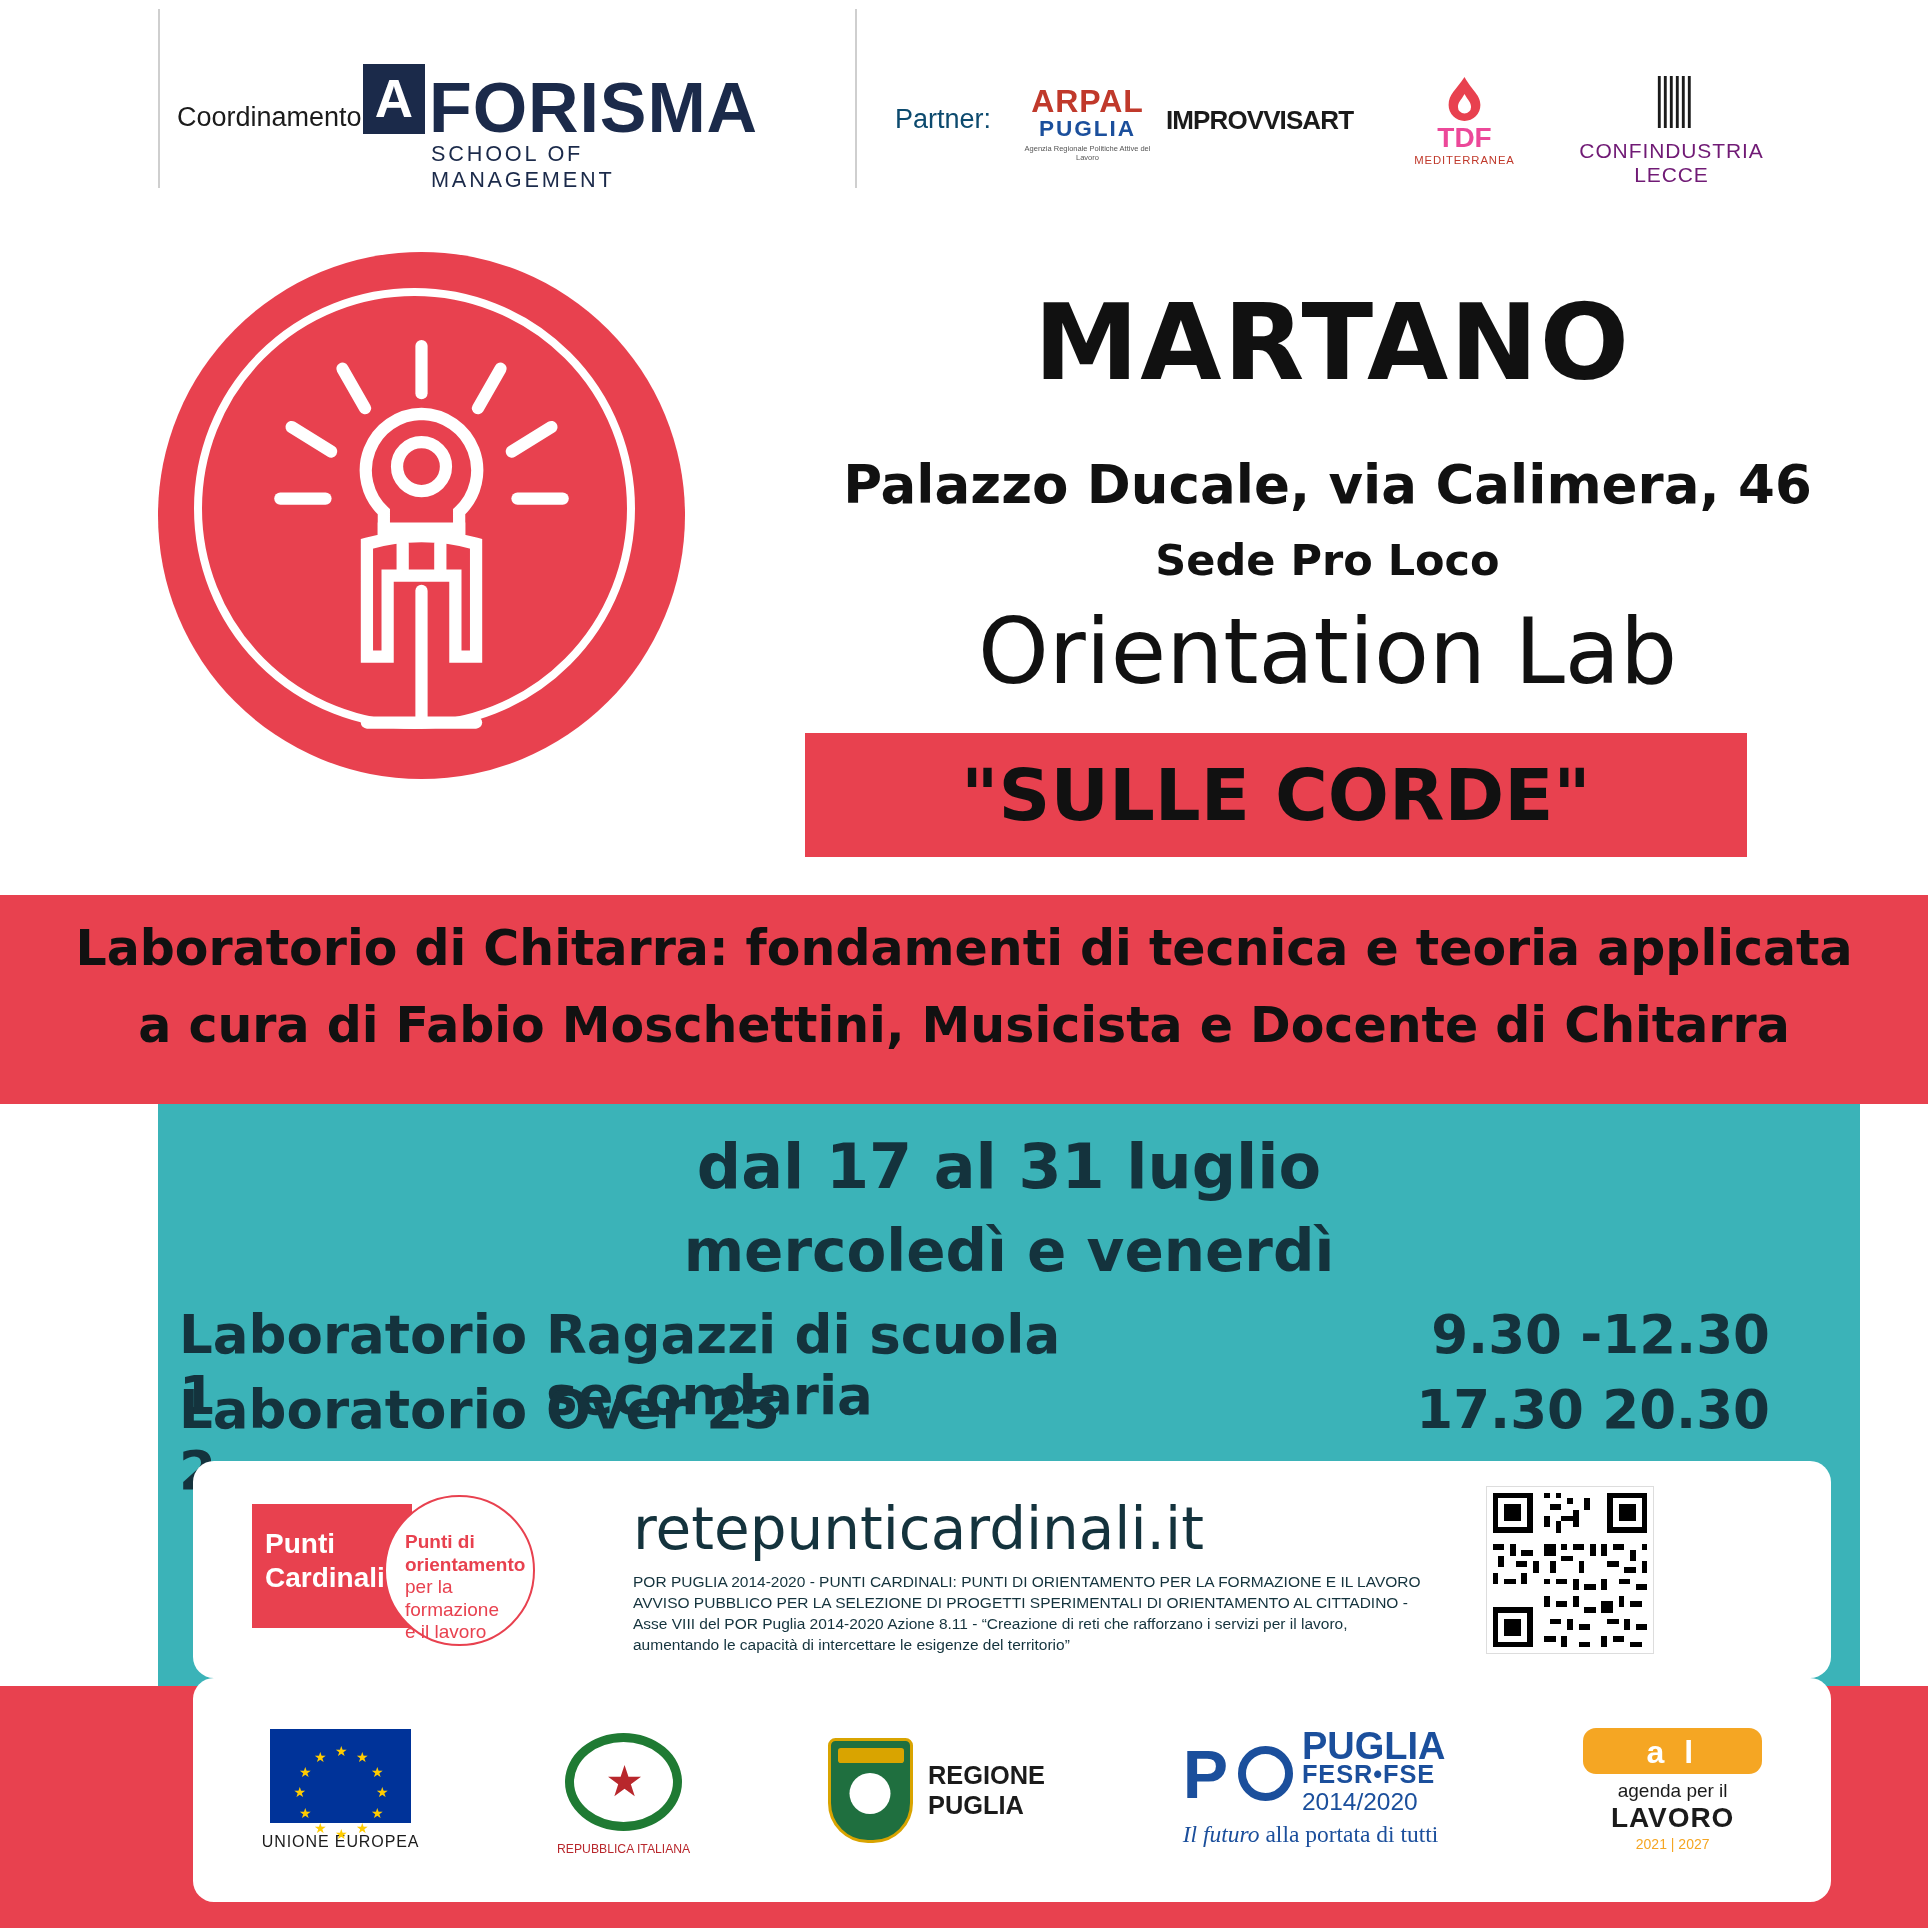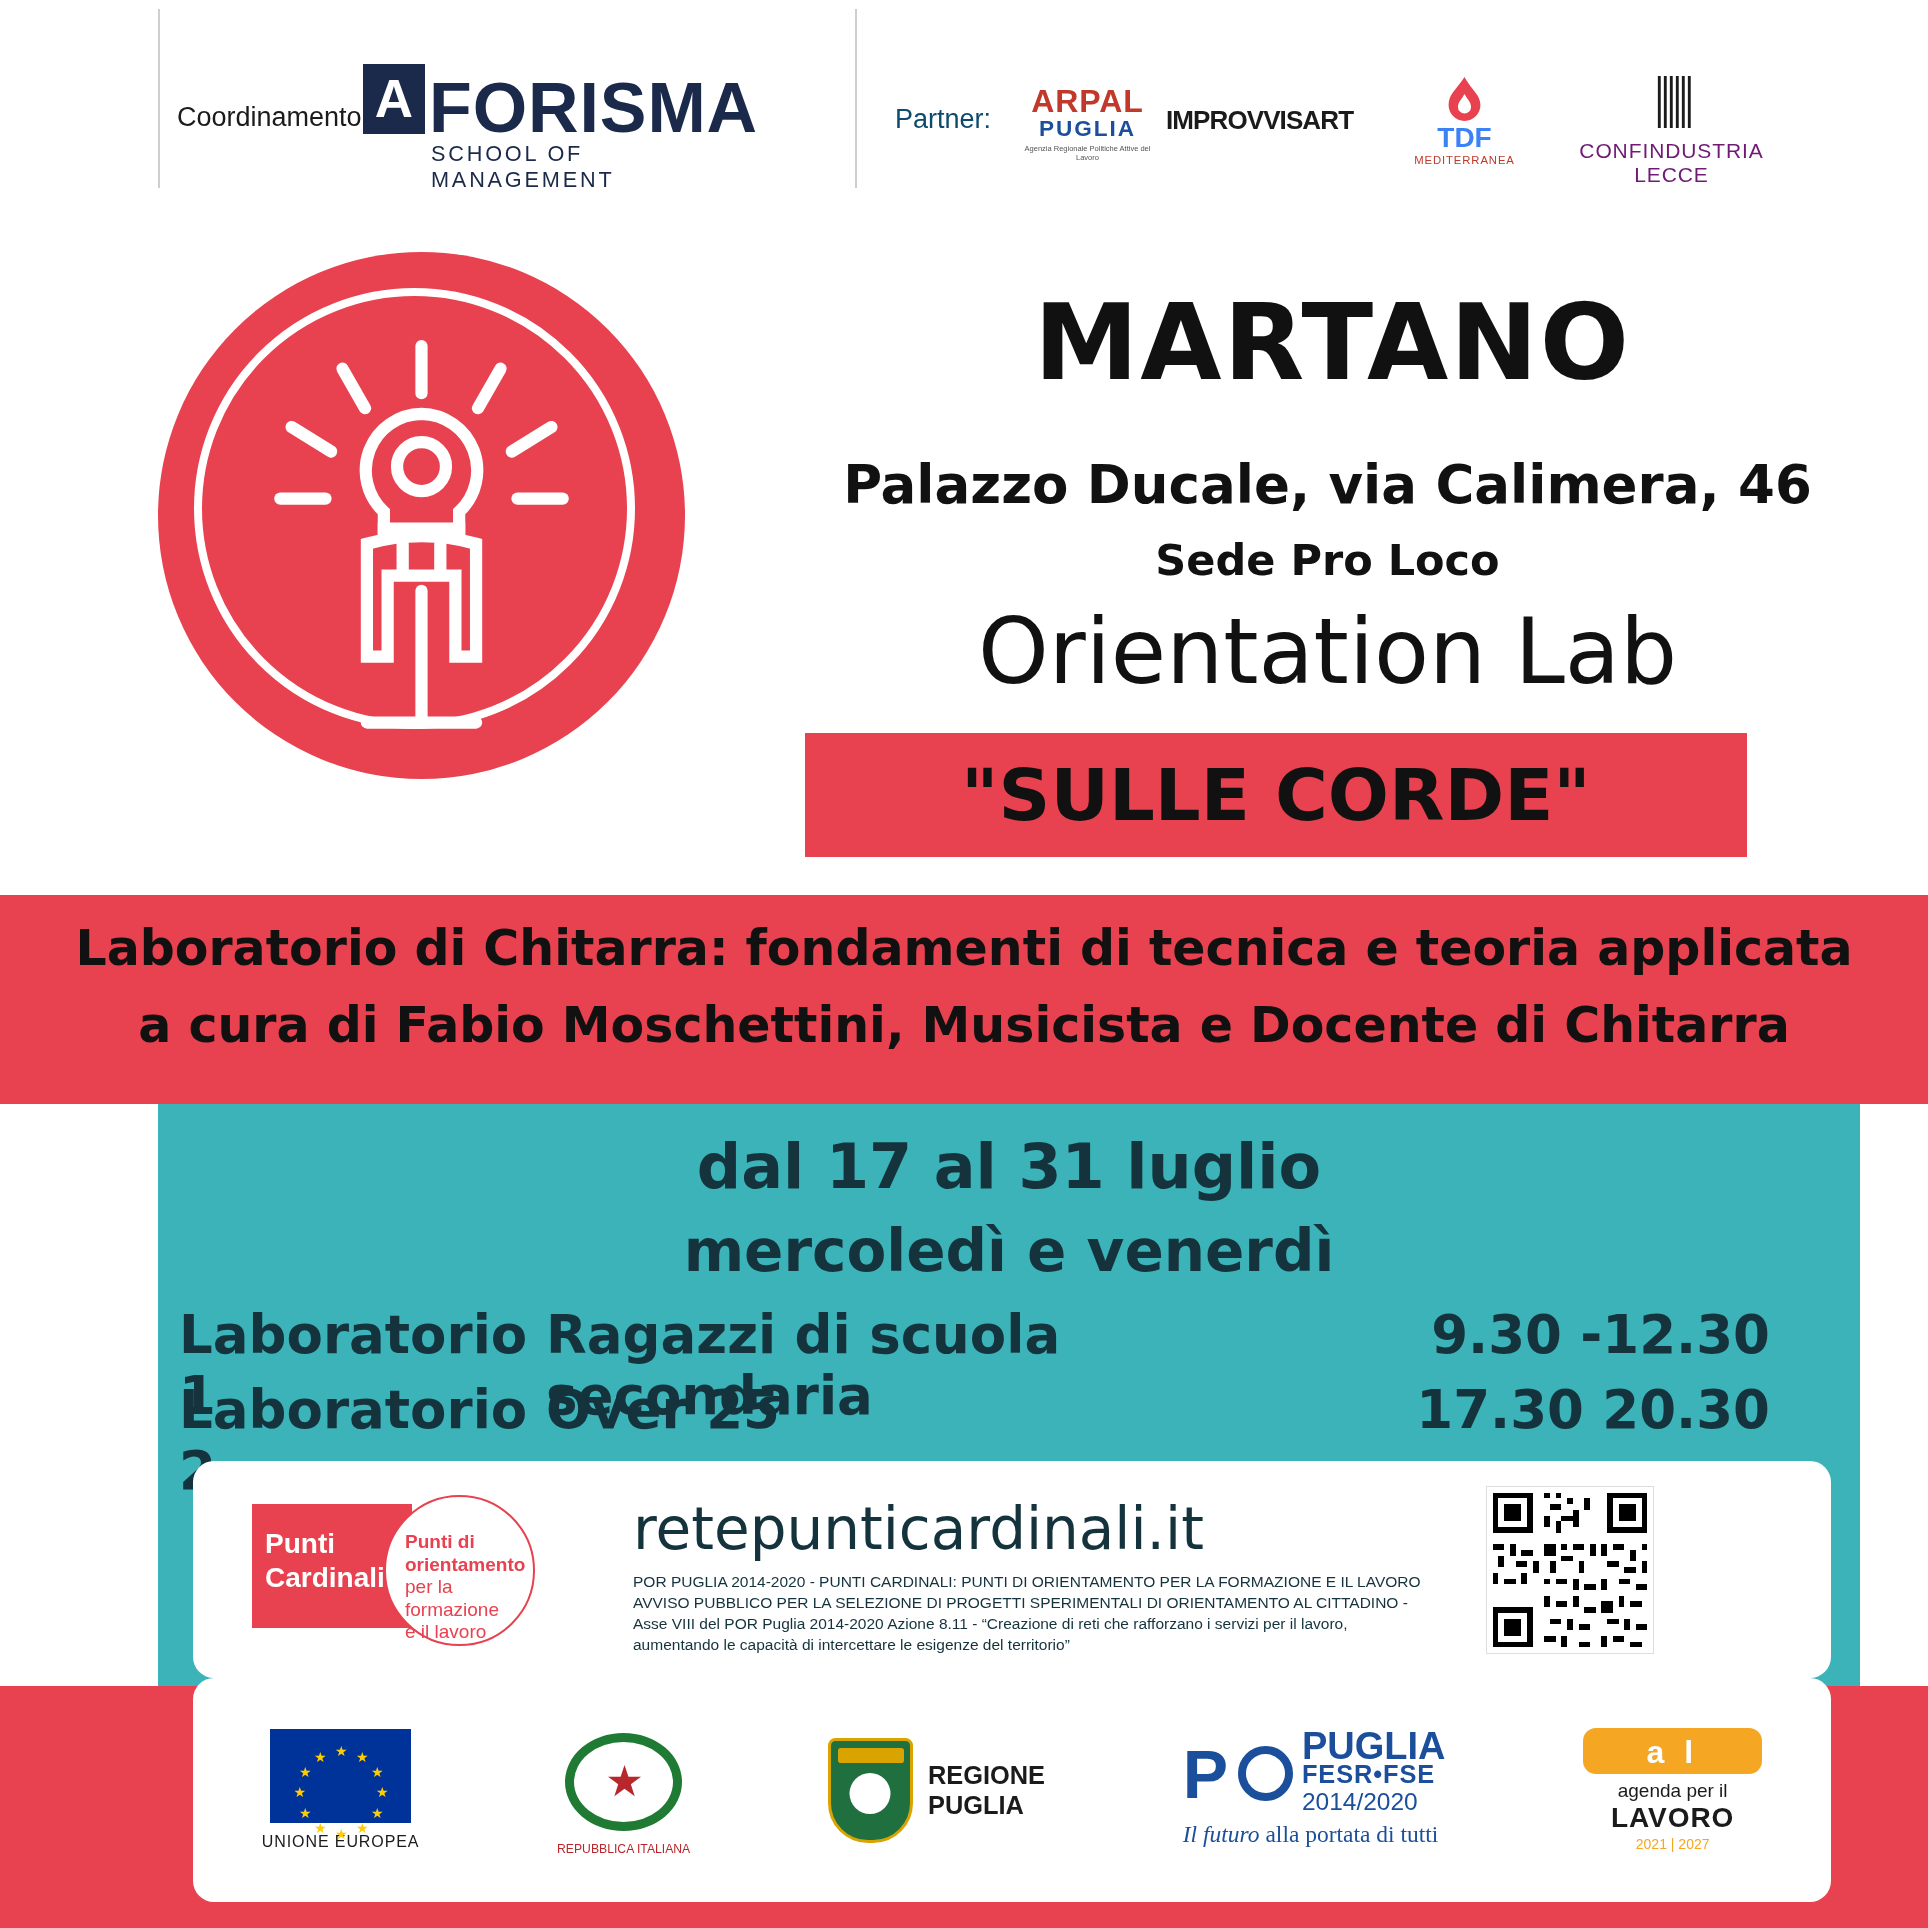--- a/index.html
+++ b/index.html
@@ -143,21 +143,21 @@
     text-align: center;
   }
   .logo-tdf .flame {
     width: 43px; height: 49px;
     margin: 0 auto;
   }
   .logo-tdf .t1 {
     font-family: "Liberation Sans", sans-serif;
     font-weight: bold;
     font-size: 28px;
-    color: #3b82f6;
+    color: #ec4899;
     margin-top: -1.9px;
   }
   .logo-tdf .t2 {
     font-family: "Liberation Sans", sans-serif;
     font-size: 11.3px;
     color: #c0392b;
     letter-spacing: 0.9px;
   }
 
   .logo-confindustria {

